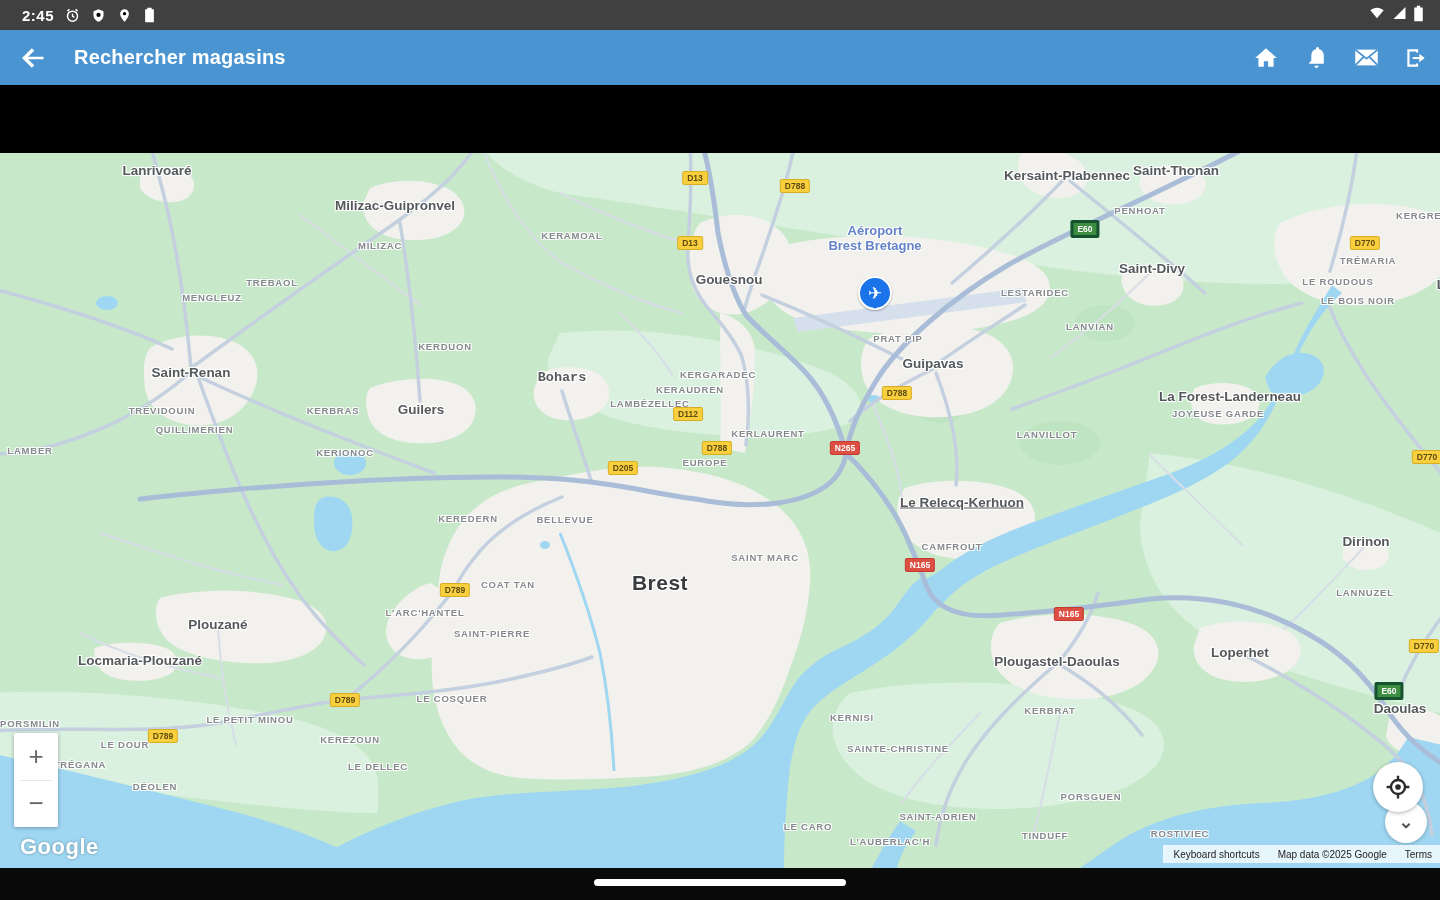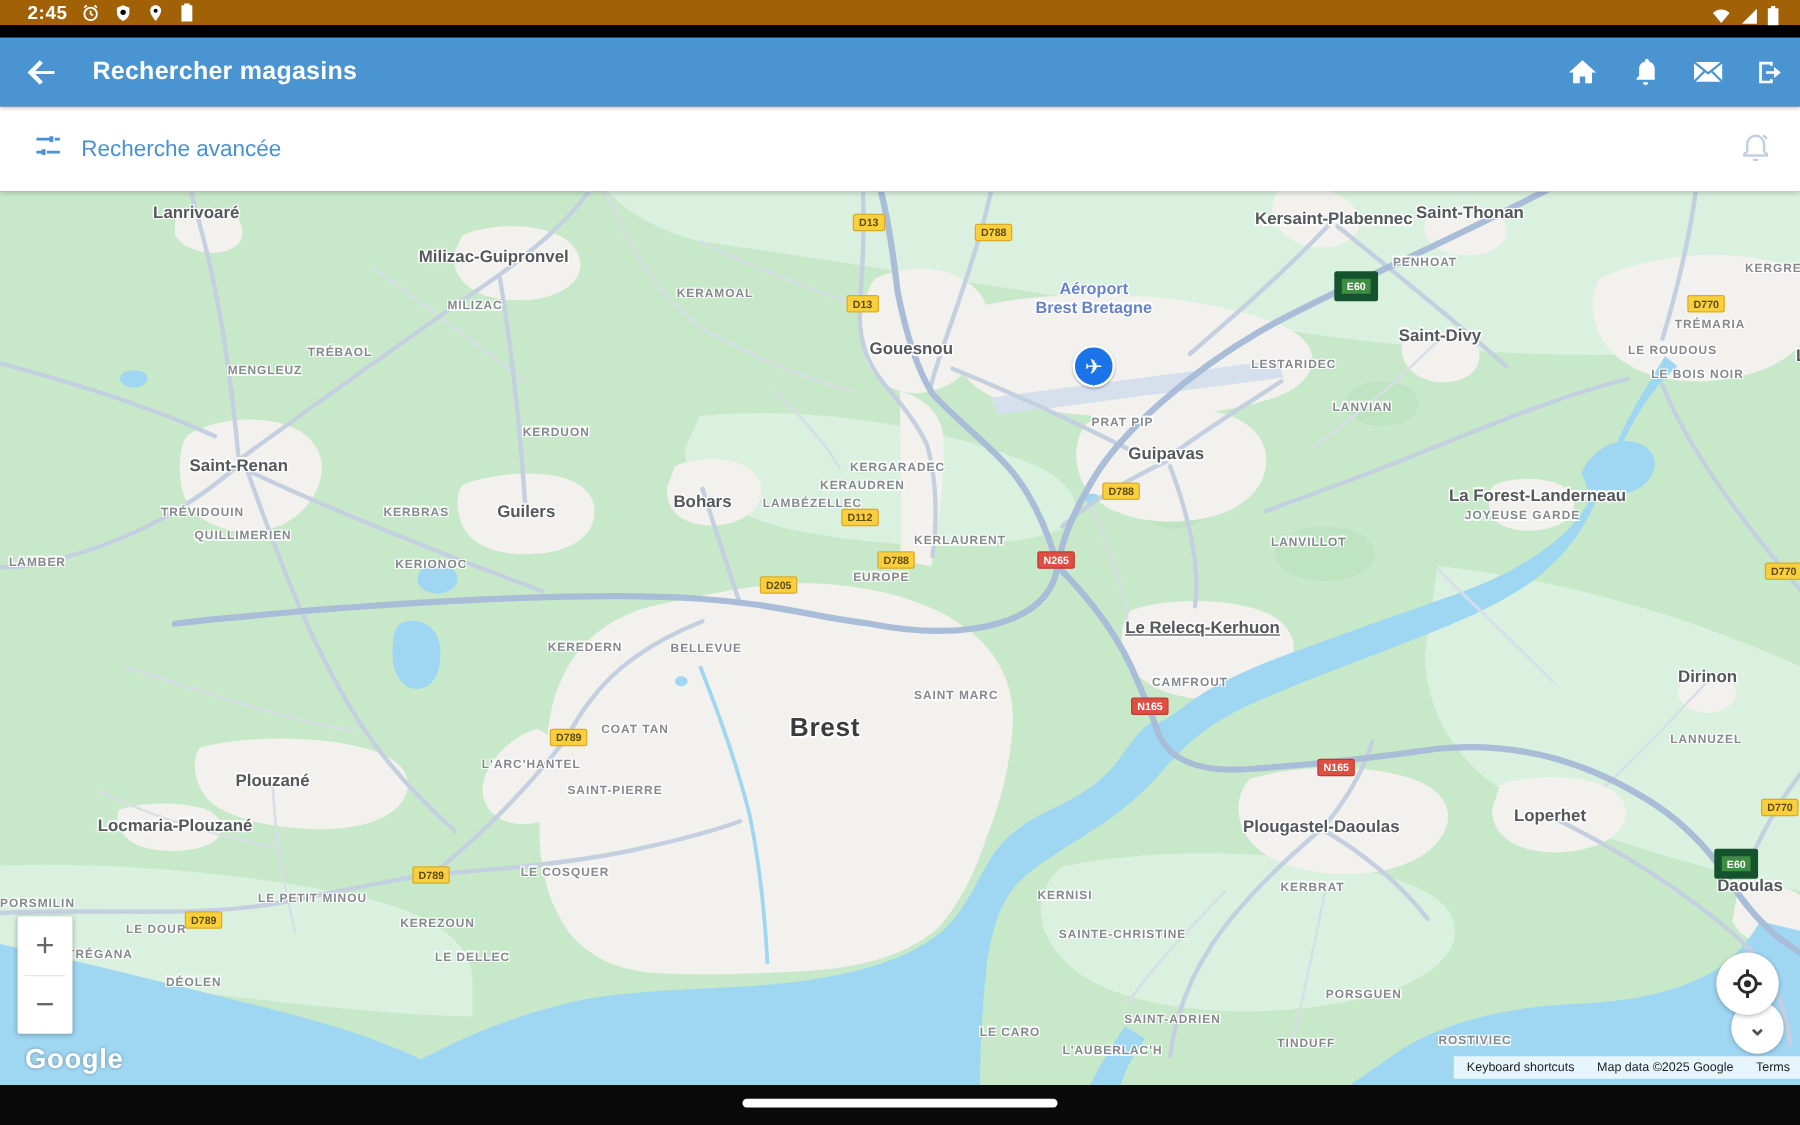--- a/index.html
+++ b/index.html
@@ -1,20 +1,20 @@
 <!DOCTYPE html>
 <html><head>
 <meta charset="utf-8">
 <style>
   * { margin:0; padding:0; box-sizing:border-box; }
   html,body { width:1440px; height:900px; overflow:hidden; background:#000; font-family:"Liberation Sans",sans-serif; }
   #screen { position:relative; width:1440px; height:900px; background:#000; }
 
   
-  #statusbar { position:absolute; top:0; left:0; width:1440px; height:20px; background:#a16207; color:#fff;
+  #statusbar { position:absolute; top:0; left:0; width:1440px; height:30px; background:#404040; color:#fff;
     display:flex; align-items:center; }
   #statusbar .time { font-size:15px; font-weight:bold; margin-left:22px; letter-spacing:0.5px; }
   .sb-ic { margin-left:11px; display:inline-flex; }
   #sb-right { position:absolute; right:16px; top:0; height:30px; display:flex; align-items:center; gap:5px; }
 
   
   #appbar { position:absolute; top:30px; left:0; width:1440px; height:55px; background:#4a94d2;
     display:flex; align-items:center; box-shadow:0 1px 3px rgba(0,0,0,0.25); z-index:30; }
   #back-btn { margin-left:16px; width:34px; height:34px; display:flex; align-items:center; justify-content:center; cursor:pointer; }
   #appbar .title { color:#fff; font-size:20px; font-weight:700; margin-left:24px; letter-spacing:0.2px; }
@@ -33,21 +33,21 @@
   #map svg.base { position:absolute; top:0; left:0; }
   .town { position:absolute; transform:translate(-50%,-50%); color:#55595c; font-size:13.5px; font-weight:bold;
     white-space:nowrap; text-shadow:-1px -1px 0 #fff,1px -1px 0 #fff,-1px 1px 0 #fff,1px 1px 0 #fff,0 0 3px #fff; }
   .town.big { font-size:21px; color:#3a3d40; letter-spacing:0.5px; }
   .dist { position:absolute; transform:translate(-50%,-50%); color:#85898d; font-size:9.5px; font-weight:bold;
     letter-spacing:0.8px; white-space:nowrap; text-shadow:-1px -1px 0 rgba(255,255,255,.9),1px -1px 0 rgba(255,255,255,.9),-1px 1px 0 rgba(255,255,255,.9),1px 1px 0 rgba(255,255,255,.9); }
   .shield { position:absolute; transform:translate(-50%,-50%); font-size:8.5px; font-weight:bold;
     padding:1px 4px; border-radius:2px; white-space:nowrap; }
   .sh-d { background:#f9cf3e; border:1px solid #d8ad26; color:#5d4b10; }
   .sh-n { background:#dd4f43; border:1px solid #c23a30; color:#fff; }
-  .sh-e { background:#3e8e41; border:6px solid #14532d; color:#fff; }
+  .sh-e { background:#3e8e41; border:3px solid #14532d; color:#fff; }
   #airport-label { position:absolute; transform:translate(-50%,-100%); color:#6583c9; font-size:13px; font-weight:bold;
     text-align:center; line-height:15px; text-shadow:-1px -1px 0 #fff,1px -1px 0 #fff,-1px 1px 0 #fff,1px 1px 0 #fff; white-space:pre-line; }
   #airport-pin { position:absolute; transform:translate(-50%,-50%); width:34px; height:34px; border-radius:50% 50% 50% 50%;
     background:#1a73e8; border:2px solid #fff; color:#fff; display:flex; align-items:center; justify-content:center;
     font-size:17px; box-shadow:0 1px 2px rgba(0,0,0,.3); }
   #airport-pin::after { content:""; position:absolute; bottom:-7px; left:50%; transform:translateX(-50%);
     border:6px solid transparent; border-top:8px solid #1a73e8; }
 
   
   #zoomctl { position:absolute; left:14px; top:580px; width:44px; height:94px; background:#fff; border-radius:2px;
@@ -145,35 +145,20 @@
       </span>
       <span class="abic">
         <svg width="26" height="26" viewBox="0 0 24 24">
             <path d="M4 4h10v3h-2V6H6v12h6v-1h2v3H4z" fill="#fff"></path>
             <path d="M15 8l5 4-5 4v-3h-6v-2h6z" fill="#fff"></path>
           </svg>
       </span>
     </div>
   </div>
 
-  <div id="searchbar">
-    <span id="tune-ic">
-      <svg width="25" height="25" viewBox="0 0 24 24" fill="#4a90d2">
-          <path d="M3 6h10v2H3zM17 6h4v2h-4zM13 4.8h3v4.4h-3zM3 16h4v2H3zM11 16h10v2H11zM7 14.8h3v4.4H7z"></path>
-        </svg>
-    </span>
-    <span class="adv">Recherche avancée</span>
-    <span id="addalert-ic">
-      <svg width="27" height="27" viewBox="0 0 24 24" fill="none" stroke="#aebfd4" stroke-width="1.7">
-        <path d="M18 16v-5a6 6 0 10-12 0v5l-2 2v1h16v-1z"></path>
-          <path d="M10.5 21.5a1.8 1.8 0 003 0"></path>
-          <path d="M17.5 4.5l2.5 2.5"></path>
-        </svg>
-    </span>
-  </div>
 
   <div id="map">
     <svg class="base" width="1440" height="715" viewBox="0 0 1440 715">
 
       <rect x="0" y="0" width="1440" height="715" fill="#c8e9c9"></rect>
 
       <g fill="#d9f1de">
         <path d="M480,-10 L1440,-10 L1440,120 C1300,140 1150,130 1020,110 C880,90 700,60 560,40 C520,30 490,10 480,-10 Z"></path>
         <path d="M1150,300 C1250,310 1350,340 1440,380 L1440,560 C1360,540 1280,520 1220,490 C1170,465 1140,420 1140,370 Z"></path>
         <path d="M560,180 C650,170 760,190 830,220 C860,235 870,255 850,270 C800,290 700,285 630,270 C580,258 545,230 548,205 Z"></path>
@@ -285,21 +270,21 @@
 
     <div id="labels">
         <span class="town" style="left: 157px; top: 17px;">Lanrivoaré</span>
         <span class="town" style="left: 395px; top: 52px;">Milizac-Guipronvel</span>
         <span class="town" style="left: 729px; top: 126px;">Gouesnou</span>
         <span class="town" style="left: 1067px; top: 22px;">Kersaint-Plabennec</span>
         <span class="town" style="left: 1176px; top: 17px;">Saint-Thonan</span>
         <span class="town" style="left: 1152px; top: 115px;">Saint-Divy</span>
         <span class="town" style="left: 191px; top: 219px;">Saint-Renan</span>
         <span class="town" style="left: 421px; top: 256px;">Guilers</span>
-        <span class="town" style="left: 562px; top: 248px;">Bohars</span>
+        <span class="town" style="left: 562px; top: 224px; font-family: Liberation Mono, monospace;">Bohars</span>
         <span class="town" style="left: 933px; top: 210px;">Guipavas</span>
         <span class="town" style="left: 1230px; top: 243px;">La Forest-Landerneau</span>
         <span class="town" style="left: 962px; top: 349px; text-decoration: underline;">Le Relecq-Kerhuon</span>
         <span class="town big" style="left: 660px; top: 430px;">Brest</span>
         <span class="town" style="left: 218px; top: 471px;">Plouzané</span>
         <span class="town" style="left: 140px; top: 507px;">Locmaria-Plouzané</span>
         <span class="town" style="left: 1057px; top: 508px;">Plougastel-Daoulas</span>
         <span class="town" style="left: 1240px; top: 499px;">Loperhet</span>
         <span class="town" style="left: 1366px; top: 388px;">Dirinon</span>
         <span class="town" style="left: 1400px; top: 555px;">Daoulas</span>

